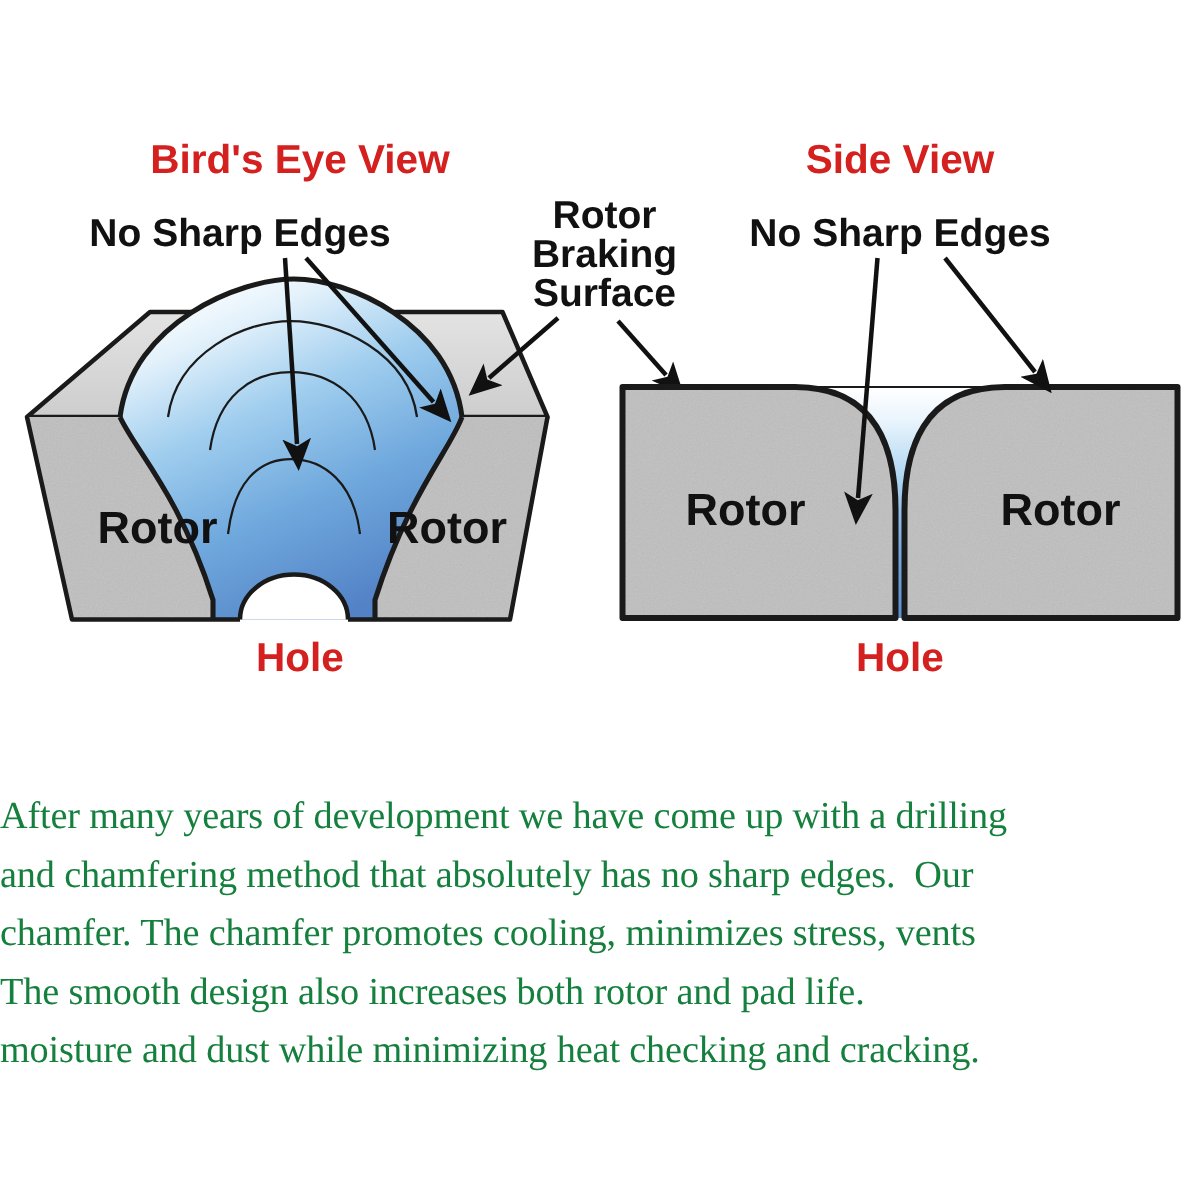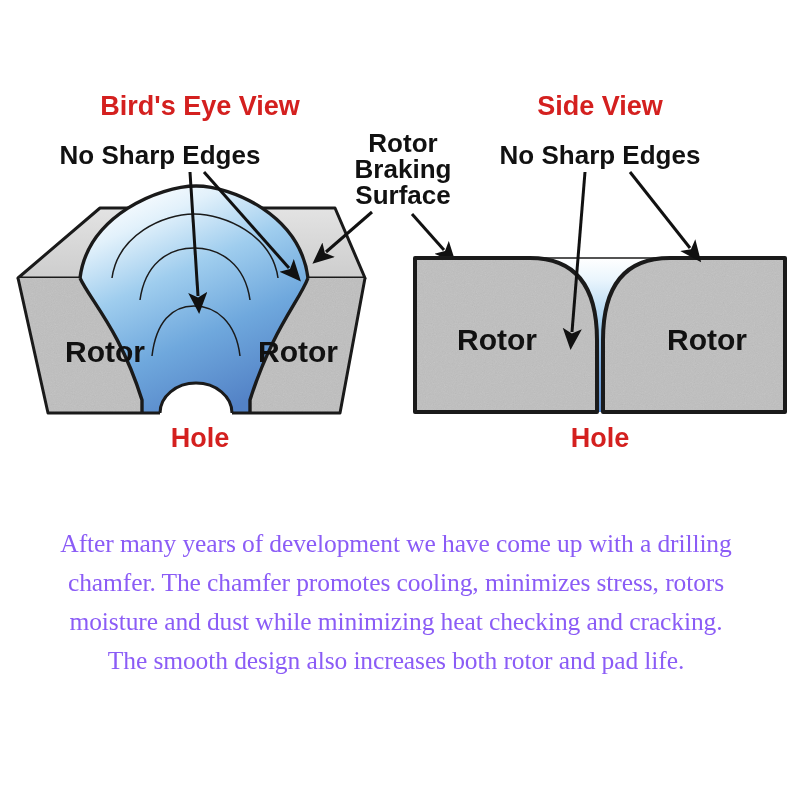--- a/index.html
+++ b/index.html
@@ -25,25 +25,25 @@
     left: 0;
     top: 0;
     width: 800px;
     height: 480px;
   }
   .caption-block {
     position: absolute;
     left: 0;
     top: 524px;
     width: 792px;
-    text-align: center;
+    text-align: left;
     font-family: "Liberation Serif", serif;
     font-size: 25.5px;
     line-height: 39px;
-    color: #8b5cf6;
+    color: #15803d;
     letter-spacing: -0.1px;
   }
   .caption-line {
     display: block;
     white-space: pre;
   }
   svg text {
     font-family: "Liberation Sans", sans-serif;
     font-weight: bold;
   }
@@ -189,18 +189,19 @@
 
       <text class="hole-word" x="600" y="447" text-anchor="middle" fill="#d4201f">Hole</text>
 
       <line x1="585" y1="172" x2="572" y2="332" stroke="#111111" stroke-width="3" marker-end="url(#ah)"></line>
       <line x1="630" y1="172" x2="690" y2="248" stroke="#111111" stroke-width="3" marker-end="url(#ah)"></line>
     </g>
   </svg>
 
   <div class="caption-block">
     <span class="caption-line">After many years of development we have come up with a drilling</span>
-    <span class="caption-line">chamfer. The chamfer promotes cooling, minimizes stress, rotors</span>
+    <span class="caption-line">and chamfering method that absolutely has no sharp edges.  Our</span>
+    <span class="caption-line">chamfer. The chamfer promotes cooling, minimizes stress, vents</span>
+    <span class="caption-line">The smooth design also increases both rotor and pad life.</span>
     <span class="caption-line">moisture and dust while minimizing heat checking and cracking.</span>
-    <span class="caption-line">The smooth design also increases both rotor and pad life.</span>
   </div>
 
 </div>
 
 </body></html>

